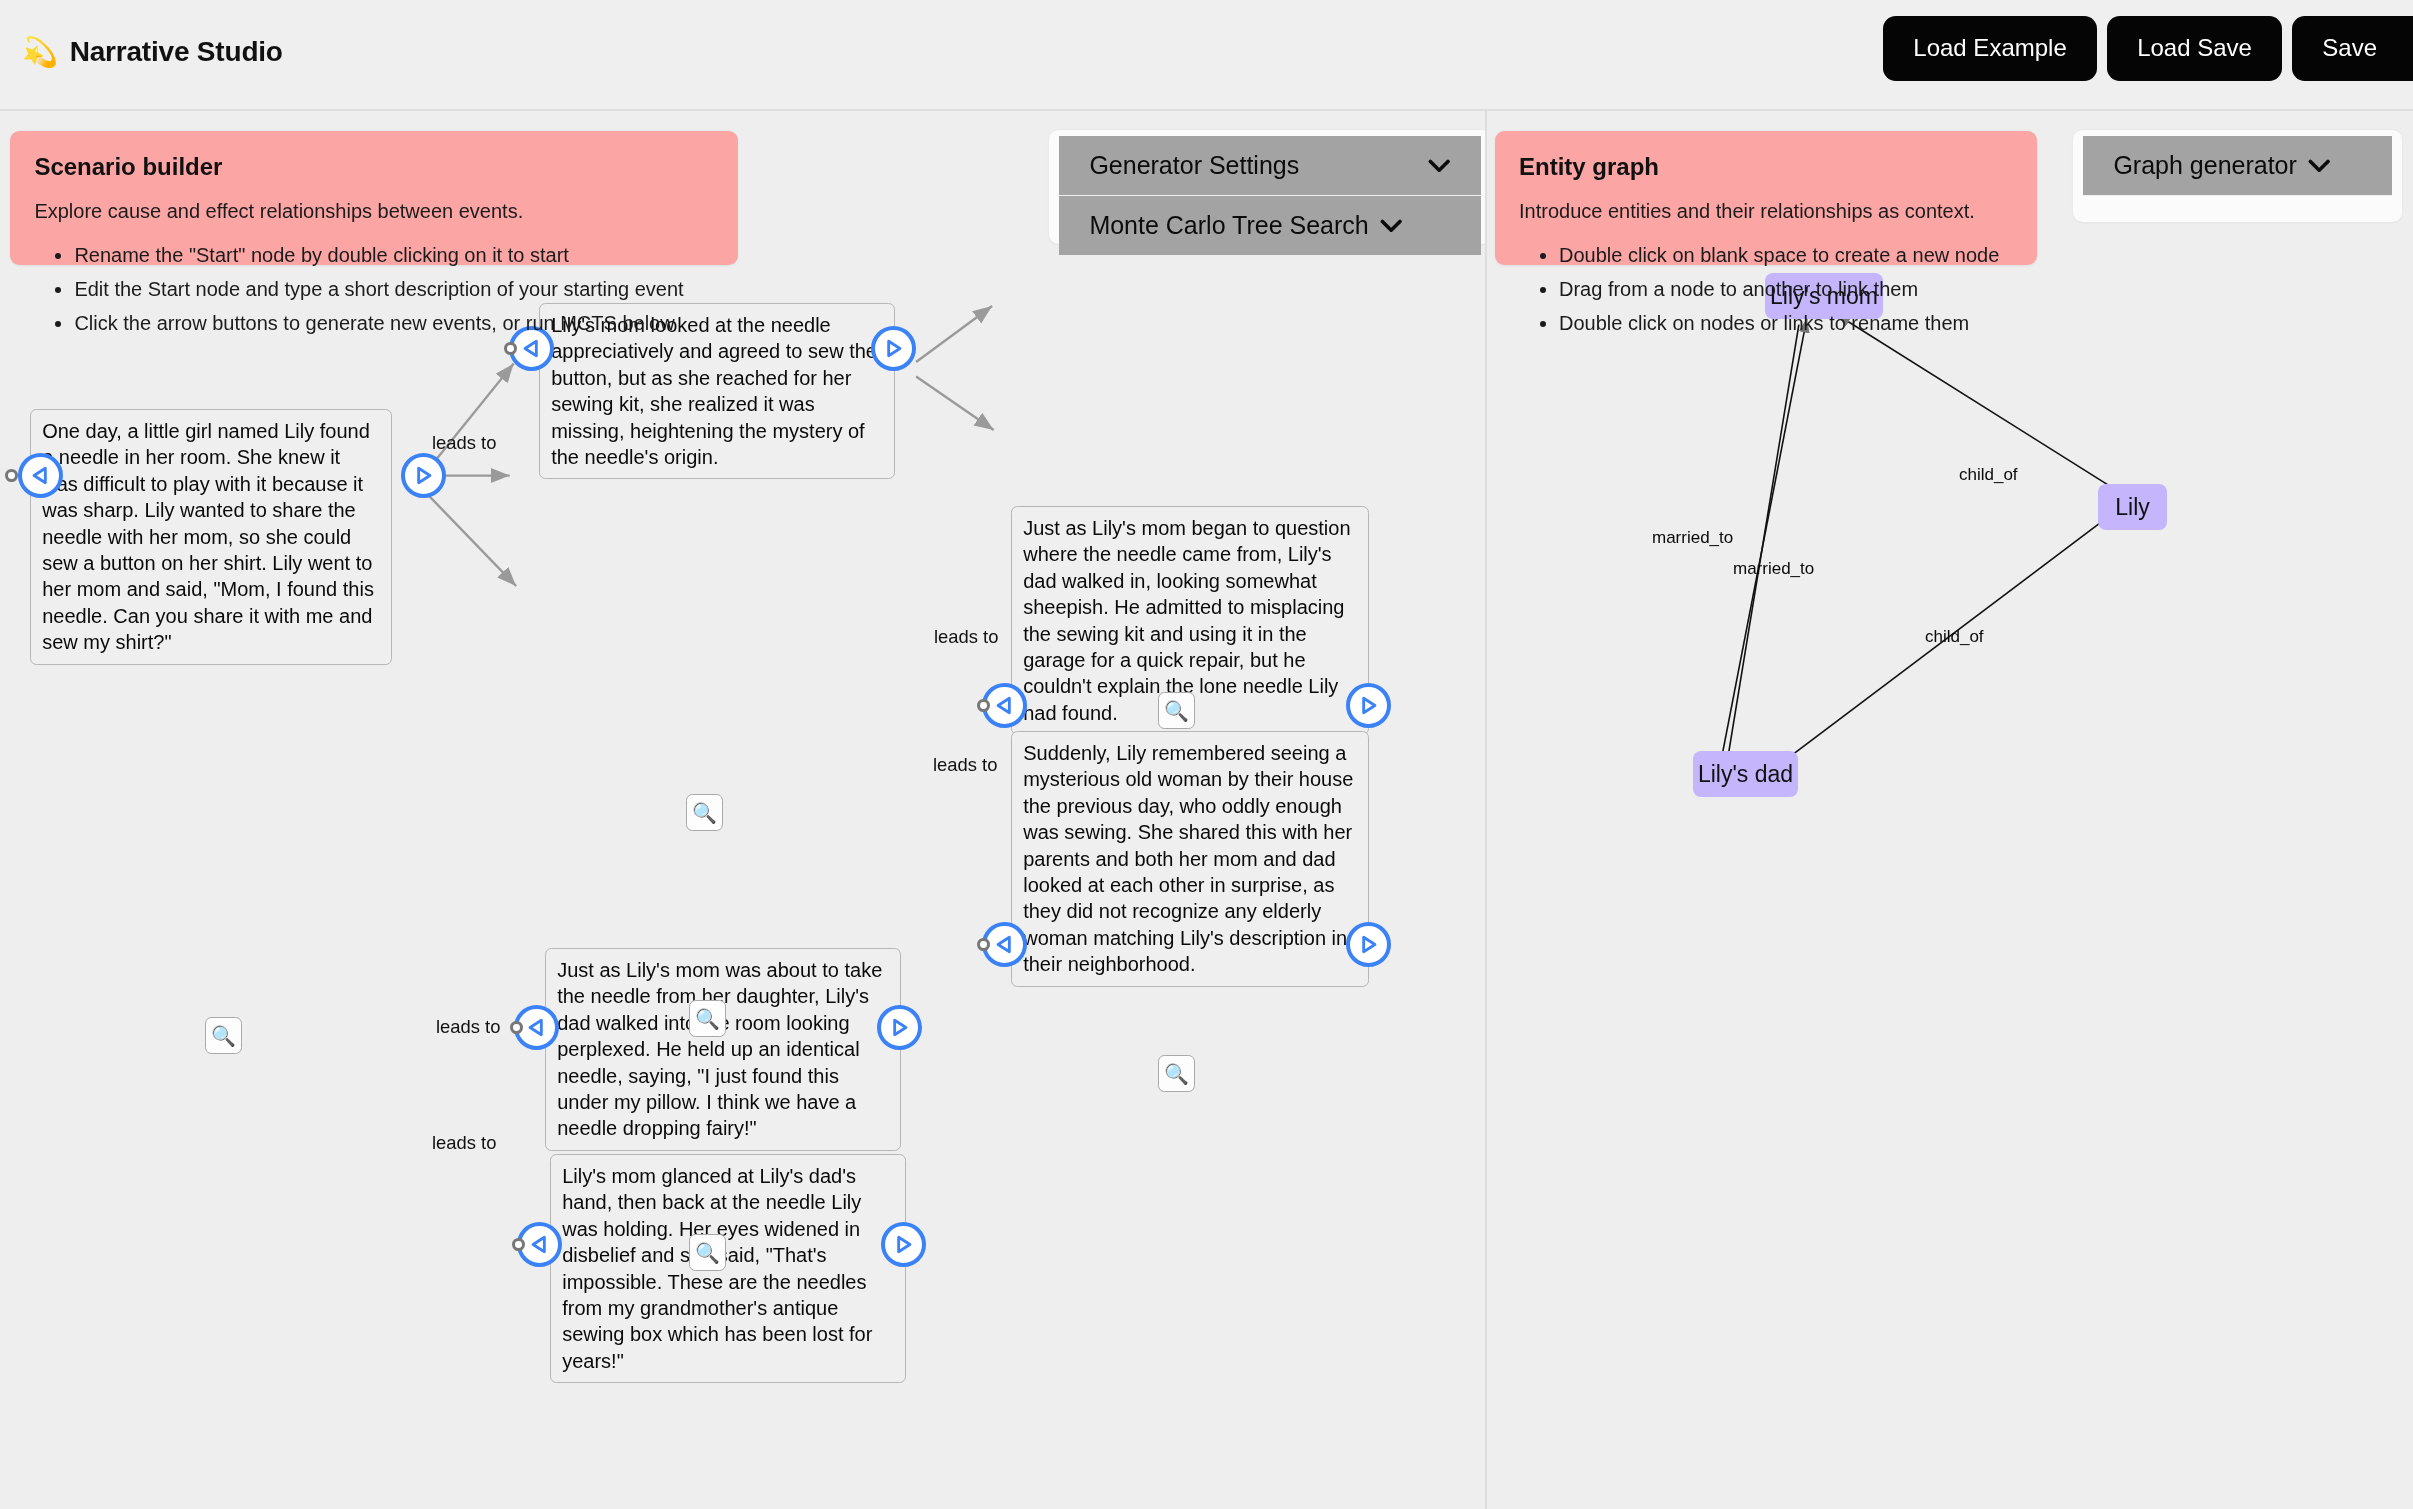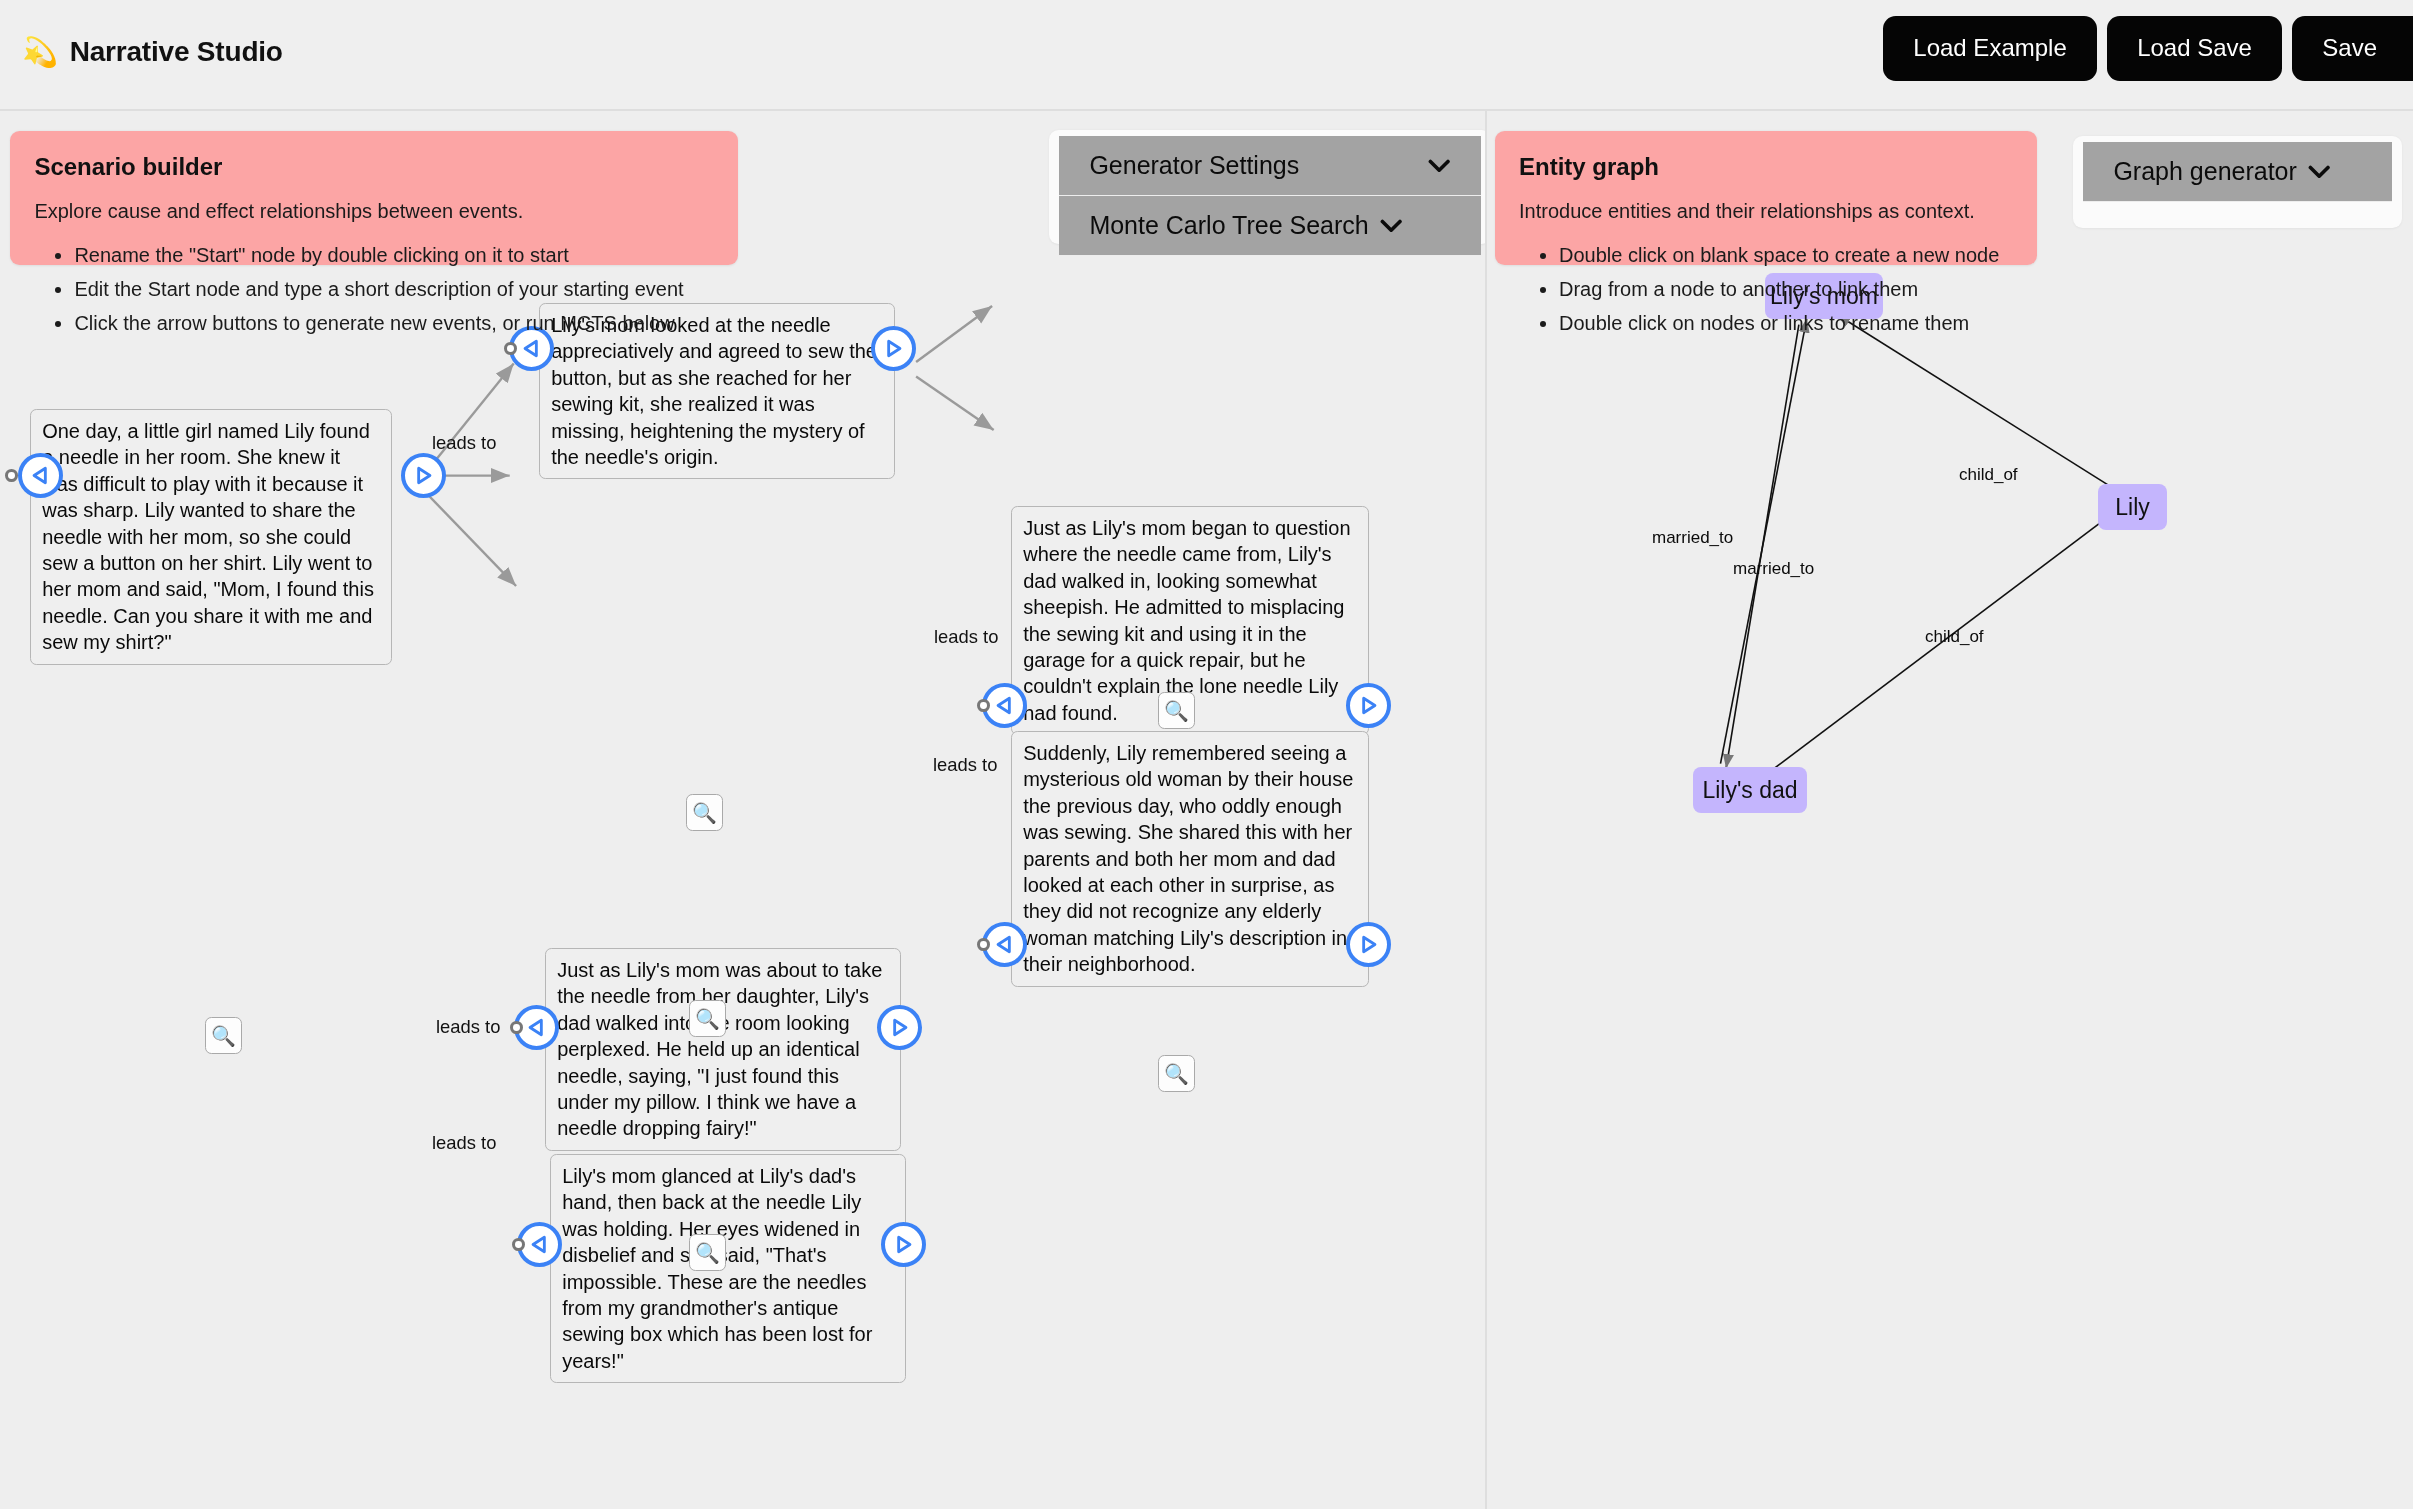--- a/index.html
+++ b/index.html
@@ -347,41 +347,41 @@
       <path d="M 390 263 L 299 818" stroke="#111" stroke-width="2" fill="none" marker-end="url(#ear)"></path>
 
       <path d="M 292 812 L 400 255" stroke="#111" stroke-width="2" fill="none" marker-end="url(#ear)"></path>
 
       <path d="M 787 470 L 437 250" stroke="#111" stroke-width="2" fill="none" marker-end="url(#ear)"></path>
 
       <path d="M 768 510 L 330 840" stroke="#111" stroke-width="2" fill="none" marker-end="url(#ear)"></path>
     </svg>
 
     <div class="ent-node" style="left:278px; top:159px; width:118px; height:46px;">Lily's mom</div>
-    <div class="ent-node" style="left:206px; top:653px; width:114px; height:46px;">Lily's dad</div>
+    <div class="ent-node" style="left:206px; top:637px; width:105px; height:46px;">Lily's dad</div>
     <div class="ent-node" style="left:611px; top:370px; width:69px; height:46px;">Lily</div>
 
     <div class="ent-label" style="left:165px; top:414px;">married_to</div>
     <div class="ent-label" style="left:246px; top:445px;">married_to</div>
     <div class="ent-label" style="left:472px; top:351px;">child_of</div>
     <div class="ent-label" style="left:438px; top:513px;">child_of</div>
   </div>
 
   <div class="info-card" id="entity-card">
     <h2>Entity graph</h2>
     <p class="sub">Introduce entities and their relationships as context.</p>
     <ul>
       <li>Double click on blank space to create a new node</li>
       <li>Drag from a node to another to link them</li>
       <li>Double click on nodes or links to rename them</li>
     </ul>
   </div>
 </div>
 
-<div class="accordion-card" id="graph-gen-card" style="top:136px;">
+<div class="accordion-card" id="graph-gen-card" style="top:130px;">
   <div class="acc-row inline">
     <span class="acc-label">Graph generator</span>
     <span class="chev">
       <svg width="22.4" height="14.4" viewBox="0 0 28 18">
           <path d="M3 3 L14 14 L25 3" fill="none" stroke="#0b0b0b" stroke-width="4.5" stroke-linecap="round" stroke-linejoin="round"></path>
         </svg>
     </span>
   </div>
 </div>
 

